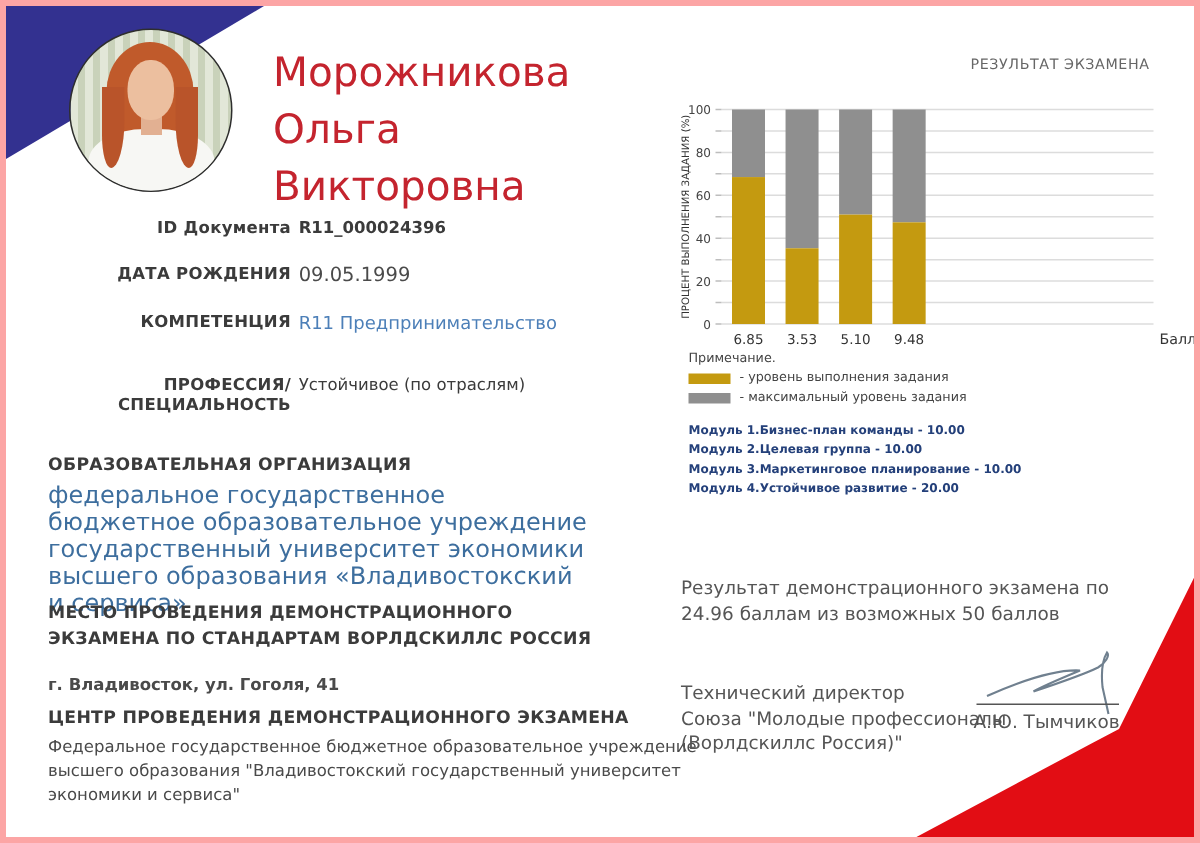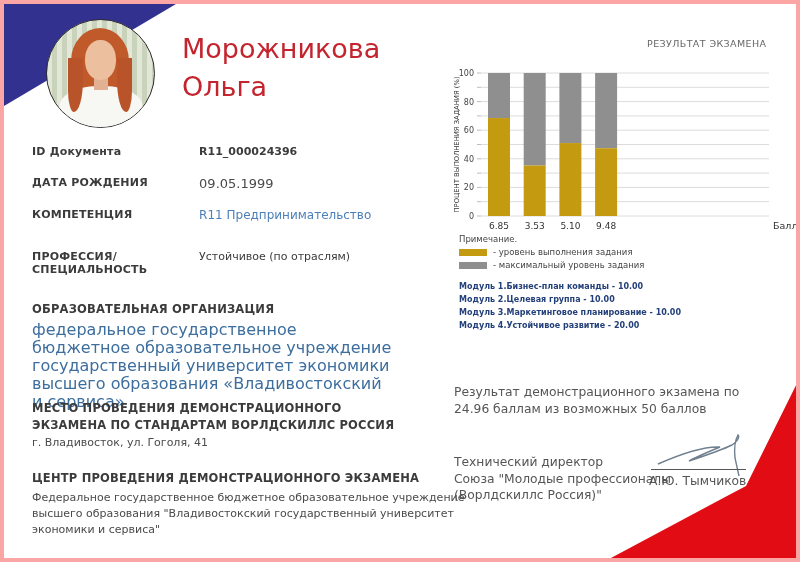--- a/index.html
+++ b/index.html
@@ -22,30 +22,30 @@
   .photo .hair{position:absolute;left:24px;top:8px;width:58px;height:66px;background:#c05a2b;border-radius:50% 50% 46% 46%;}
   .photo .strand-l{position:absolute;left:21px;top:38px;width:15px;height:54px;background:#b9542a;border-radius:0 0 60% 40%;}
   .photo .strand-r{position:absolute;left:70px;top:38px;width:15px;height:54px;background:#b9542a;border-radius:0 0 40% 60%;}
   .photo .face{position:absolute;left:38px;top:20px;width:31px;height:40px;background:#ecbf9f;border-radius:48%;}
   .photo .blouse{position:absolute;left:12px;top:66px;width:84px;height:48px;background:#f7f7f4;border-radius:45% 45% 0 0;}
   .photo .neck{position:absolute;left:47px;top:56px;width:14px;height:14px;background:#e2b092;}
 
   .name{position:absolute;left:178px;top:26px;color:var(--name-red);font-size:27px;line-height:38px;font-weight:400;}
 
   .fieldrow{position:absolute;left:28px;width:390px;}
-  .flabel{display:inline-block;width:162px;font-size:11px;font-weight:bold;color:var(--text-dark);letter-spacing:.2px;vertical-align:top;}
+  .flabel{display:inline-block;width:162px;font-size:11px;font-weight:bold;color:var(--text-dark);letter-spacing:.2px;vertical-align:top;text-align:right;}
   .fvalue{display:inline-block;font-size:11px;color:var(--text-dark);vertical-align:top;}
   .fvalue.bold{font-weight:bold;}
   .fvalue.date{font-size:13px;color:var(--text-gray);}
   .fvalue.link{font-size:12px;color:var(--link-blue);cursor:pointer;}
 
   .sec{position:absolute;left:28px;}
   .sec-h{font-size:11.5px;font-weight:bold;color:var(--text-dark);line-height:17px;letter-spacing:.2px;}
   .org-lines{margin-top:3px;font-size:16px;color:var(--org-blue);line-height:18px;font-weight:500;}
-  .addr{margin-top:2px;font-size:11px;font-weight:400;color:var(--text-gray);}
+  .addr{margin-top:16px;font-size:11px;font-weight:700;color:var(--text-gray);}
   .center-lines{margin-top:3px;font-size:11px;color:var(--text-gray);line-height:16px;}
 
   .chart-title{position:absolute;left:643px;top:34px;font-size:9.5px;color:#666;letter-spacing:.4px;}
   .chart-wrap{position:absolute;left:445px;top:62px;width:350px;height:170px;}
 
   .legend{position:absolute;left:455px;top:230px;font-size:8.5px;color:#444;}
   .legend .row{margin-top:3px;display:flex;align-items:center;}
   .legend .sw{display:inline-block;width:28px;height:7px;margin-right:6px;}
 
   .modules{position:absolute;left:455px;top:276px;font-size:8px;font-weight:bold;color:var(--module-navy);line-height:13px;}
@@ -71,20 +71,21 @@
     <span class="blouse"></span>
     <span class="neck"></span>
     <span class="strand-l"></span>
     <span class="strand-r"></span>
     <span class="face"></span>
   </div>
 
   <div class="name">
     <div>Морожникова</div>
     <div>Ольга</div>
+    <div>Викторовна</div>
   </div>
 
   <div class="fieldrow" style="top:141px">
     <span class="flabel">ID Документа</span>
     <span class="fvalue bold">R11_000024396</span>
   </div>
   <div class="fieldrow" style="top:172px">
     <span class="flabel">ДАТА РОЖДЕНИЯ</span>
     <span class="fvalue date">09.05.1999</span>
   </div>

